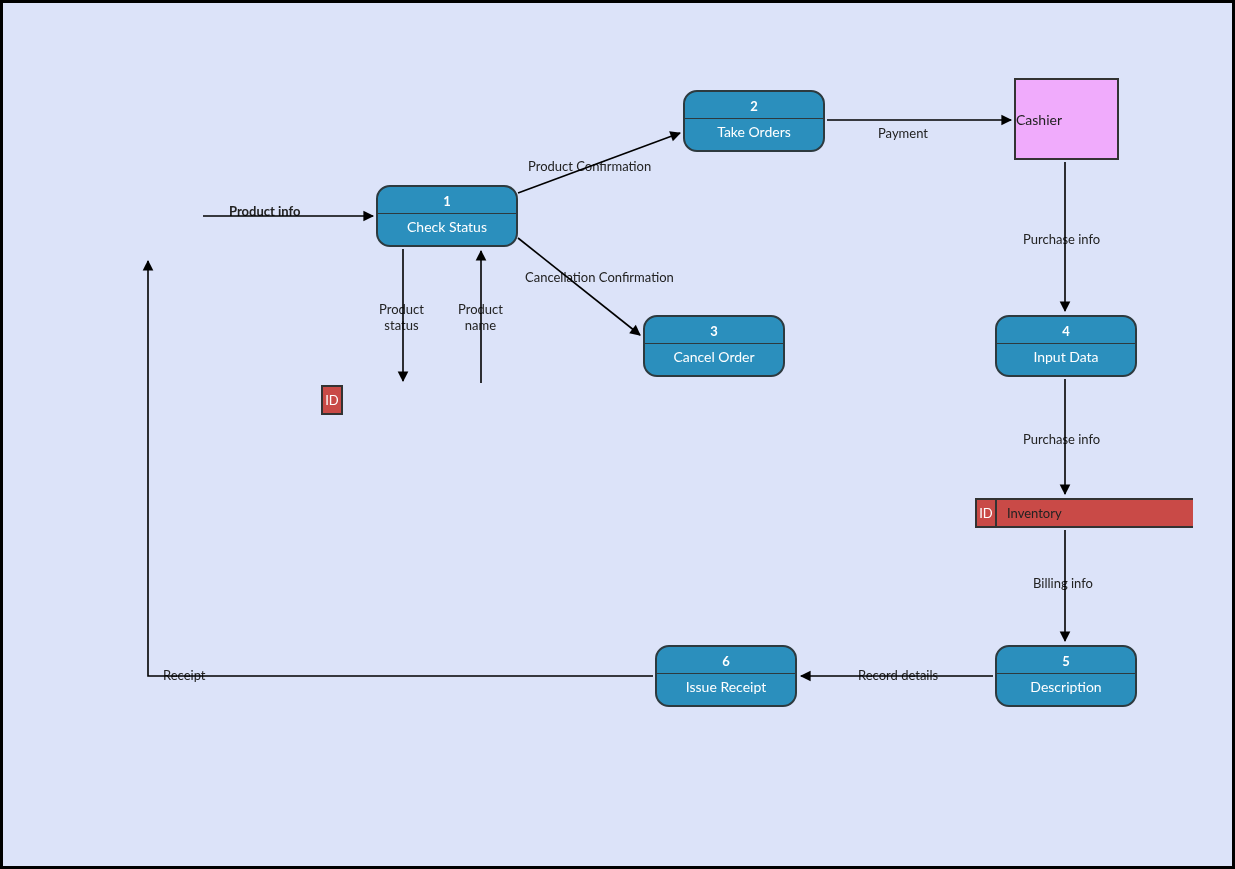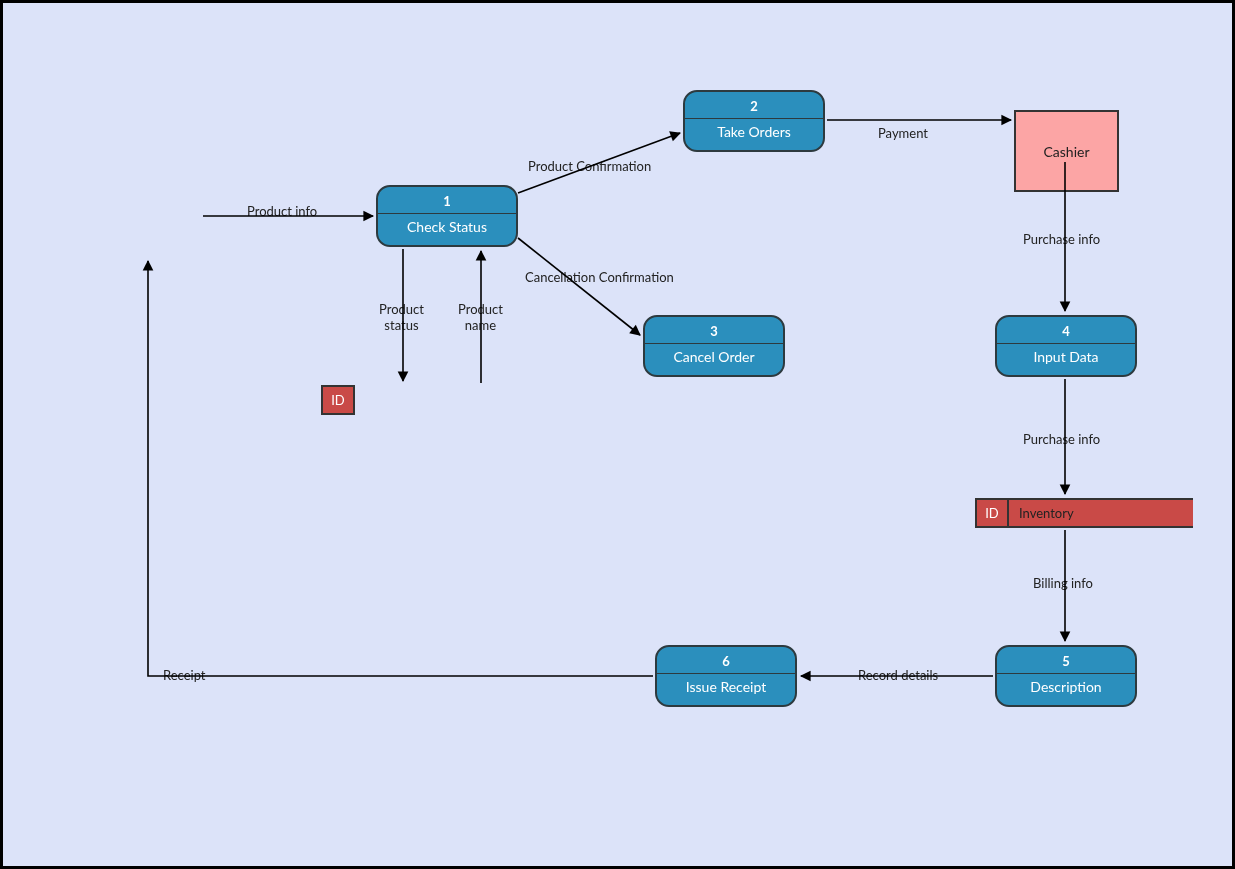--- a/index.html
+++ b/index.html
@@ -13,29 +13,27 @@
   .canvas {
     position: relative;
     width: 1235px;
     height: 869px;
     background: #dce3f9;
     box-sizing: border-box;
     border: 3px solid #000;
   }
   .entity {
     position: absolute;
-    background: #fca5a5;
+    background: #f0abfc;
     border: 2px solid #333;
     box-sizing: border-box;
     display: flex;
     align-items: center;
-    justify-content: center;
     color: #222;
     font-size: 14px;
-    margin-top: 32px;
   }
   .process {
     position: absolute;
     background: #2b8fbd;
     border: 2px solid #2d3a3f;
     border-radius: 14px;
     box-sizing: border-box;
     color: #fff;
     text-align: center;
     overflow: hidden;
@@ -57,21 +55,21 @@
     box-sizing: border-box;
     font-size: 13px;
   }
   .datastore .id {
     background: #c94a47;
     border: 2px solid #333;
     color: #fff;
     display: flex;
     align-items: center;
     justify-content: center;
-    width: 34px;
+    width: 22px;
     box-sizing: border-box;
   }
   .datastore .label {
     background: #c94a47;
     border-top: 2px solid #333;
     border-bottom: 2px solid #333;
     color: #222;
     flex: 1;
     padding: 0 10px;
     display: flex;
@@ -135,21 +133,21 @@
 
   <div class="datastore" style="left:318px; top:382px; width:218px; height:30px;">
     <div class="id">ID</div>
   </div>
 
   <div class="datastore" style="left:972px; top:495px; width:218px; height:30px;">
     <div class="id">ID</div>
     <div class="label">Inventory</div>
   </div>
 
-  <div class="flowlabel" style="left:244px; top:200px;">Product info</div>
+  <div class="flowlabel" style="left:226px; top:200px;font-weight:bold;">Product info</div>
 
   <div class="flowlabel" style="left:525px; top:155px;">Product Confirmation</div>
 
   <div class="flowlabel" style="left:875px; top:122px;">Payment</div>
 
   <div class="flowlabel" style="left:522px; top:266px;">Cancellation Confirmation</div>
 
   <div class="flowlabel" style="left:376px; top:298px; white-space:pre-line;">Product
 status</div>
 

